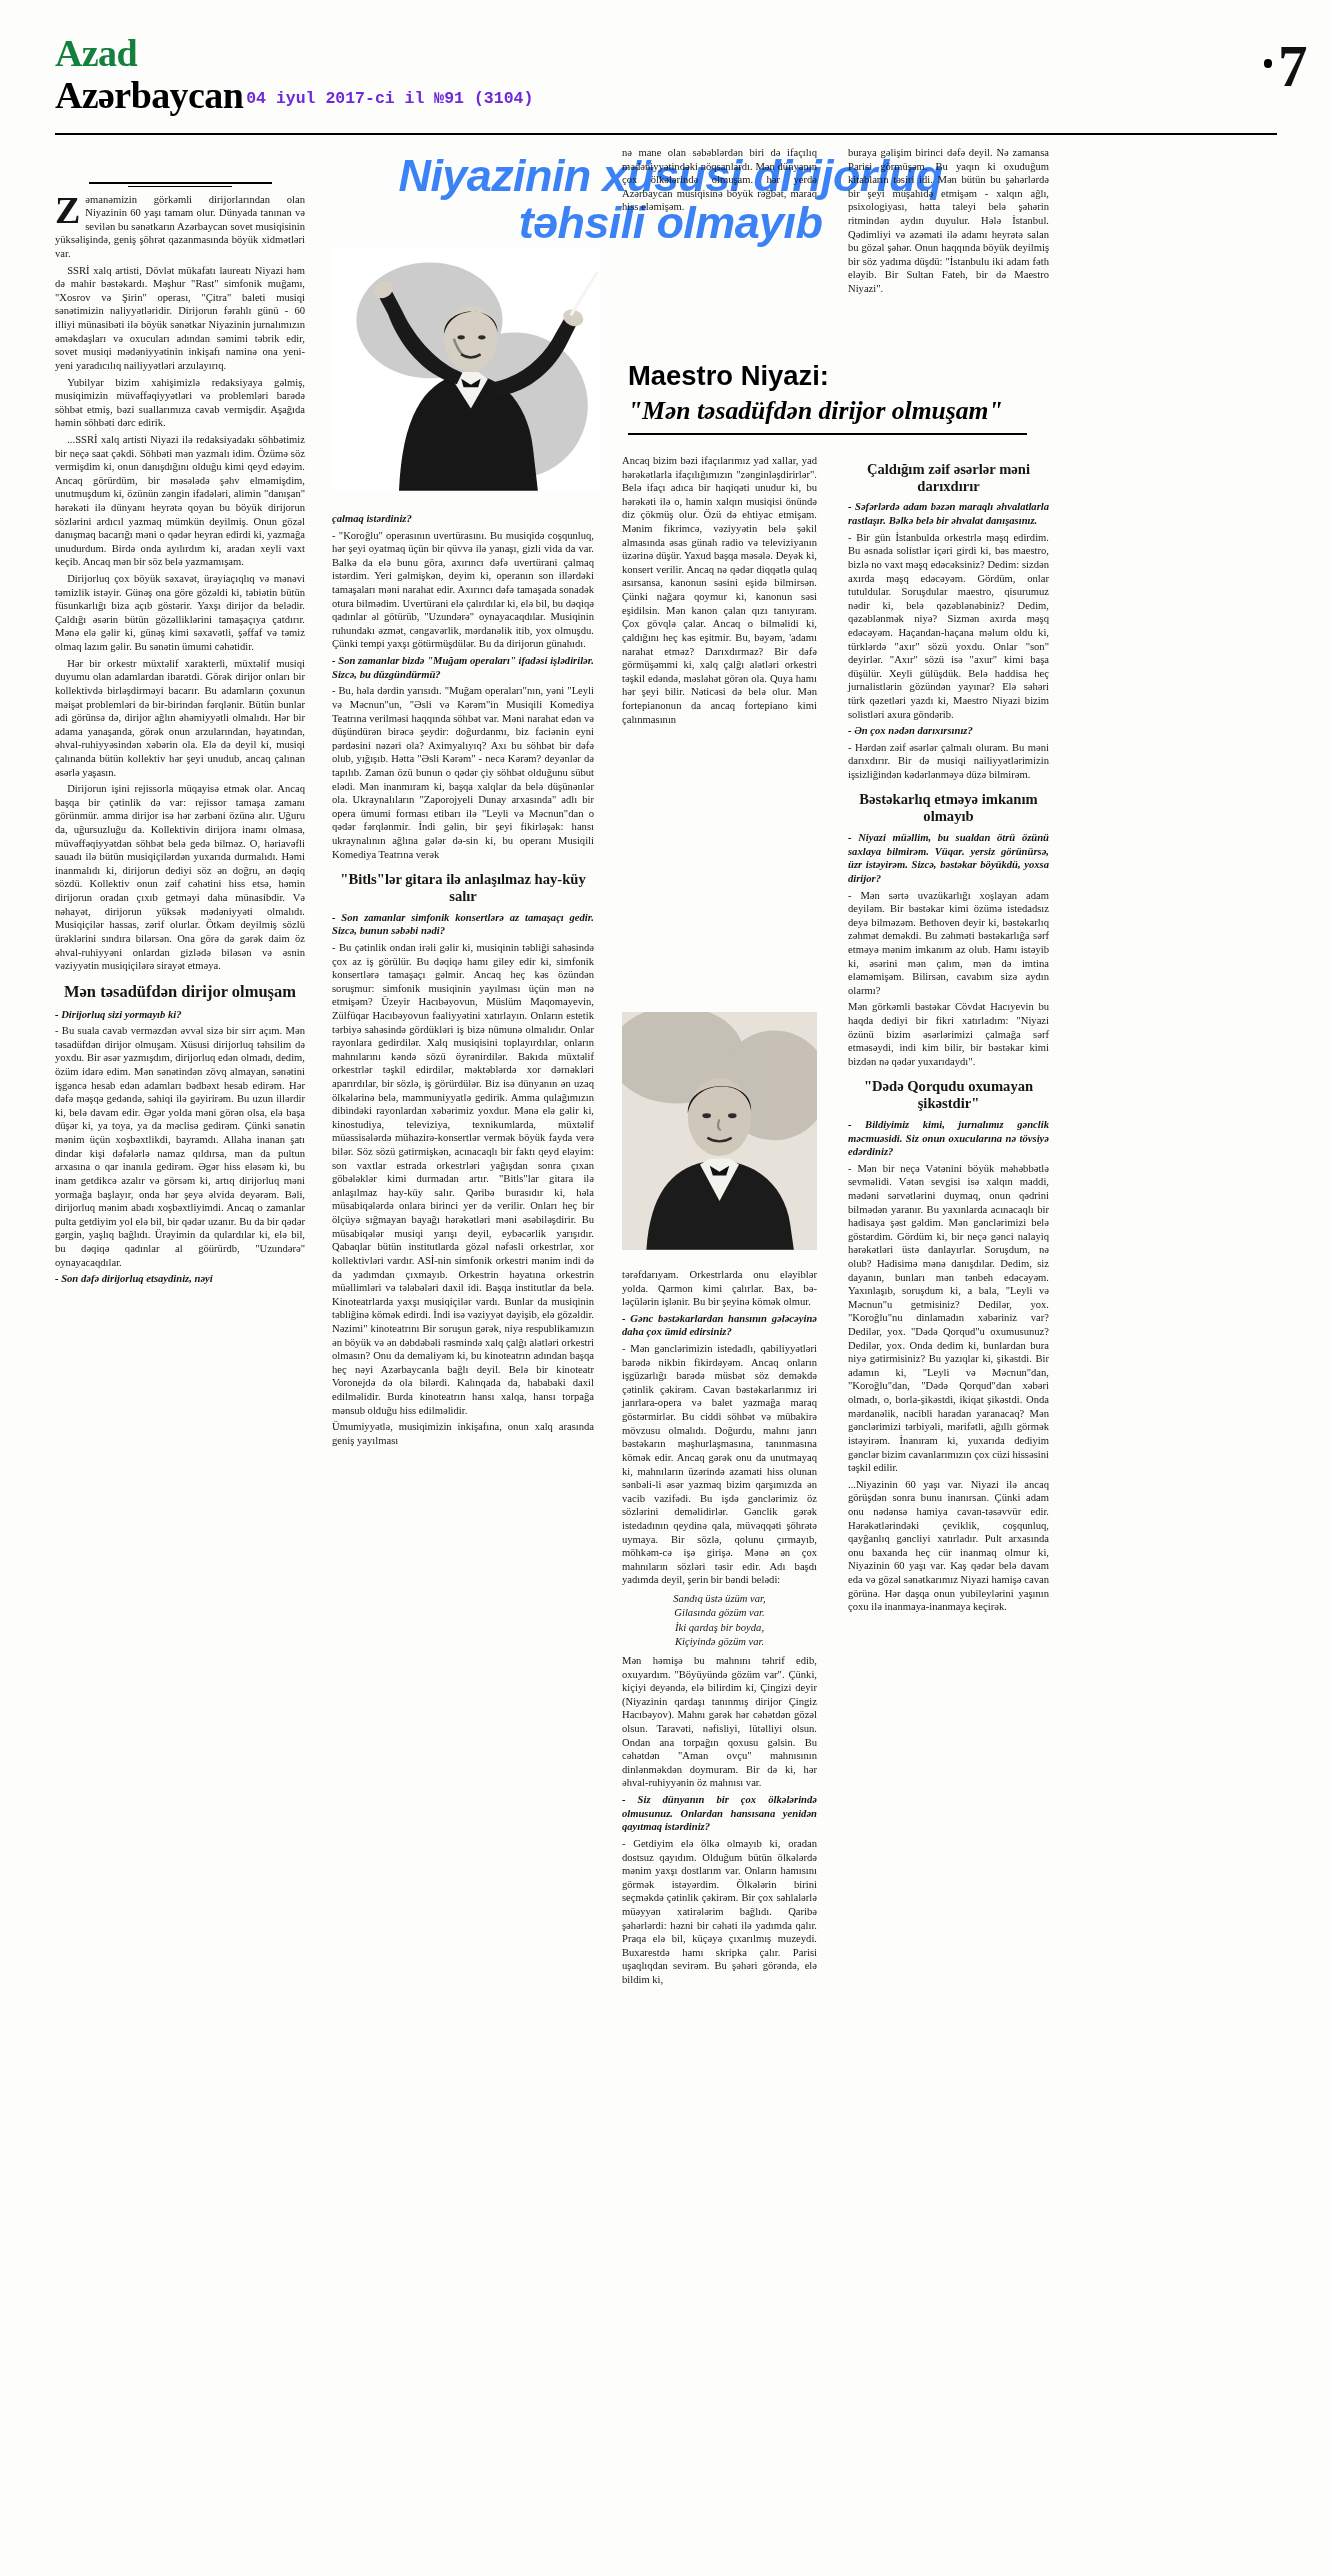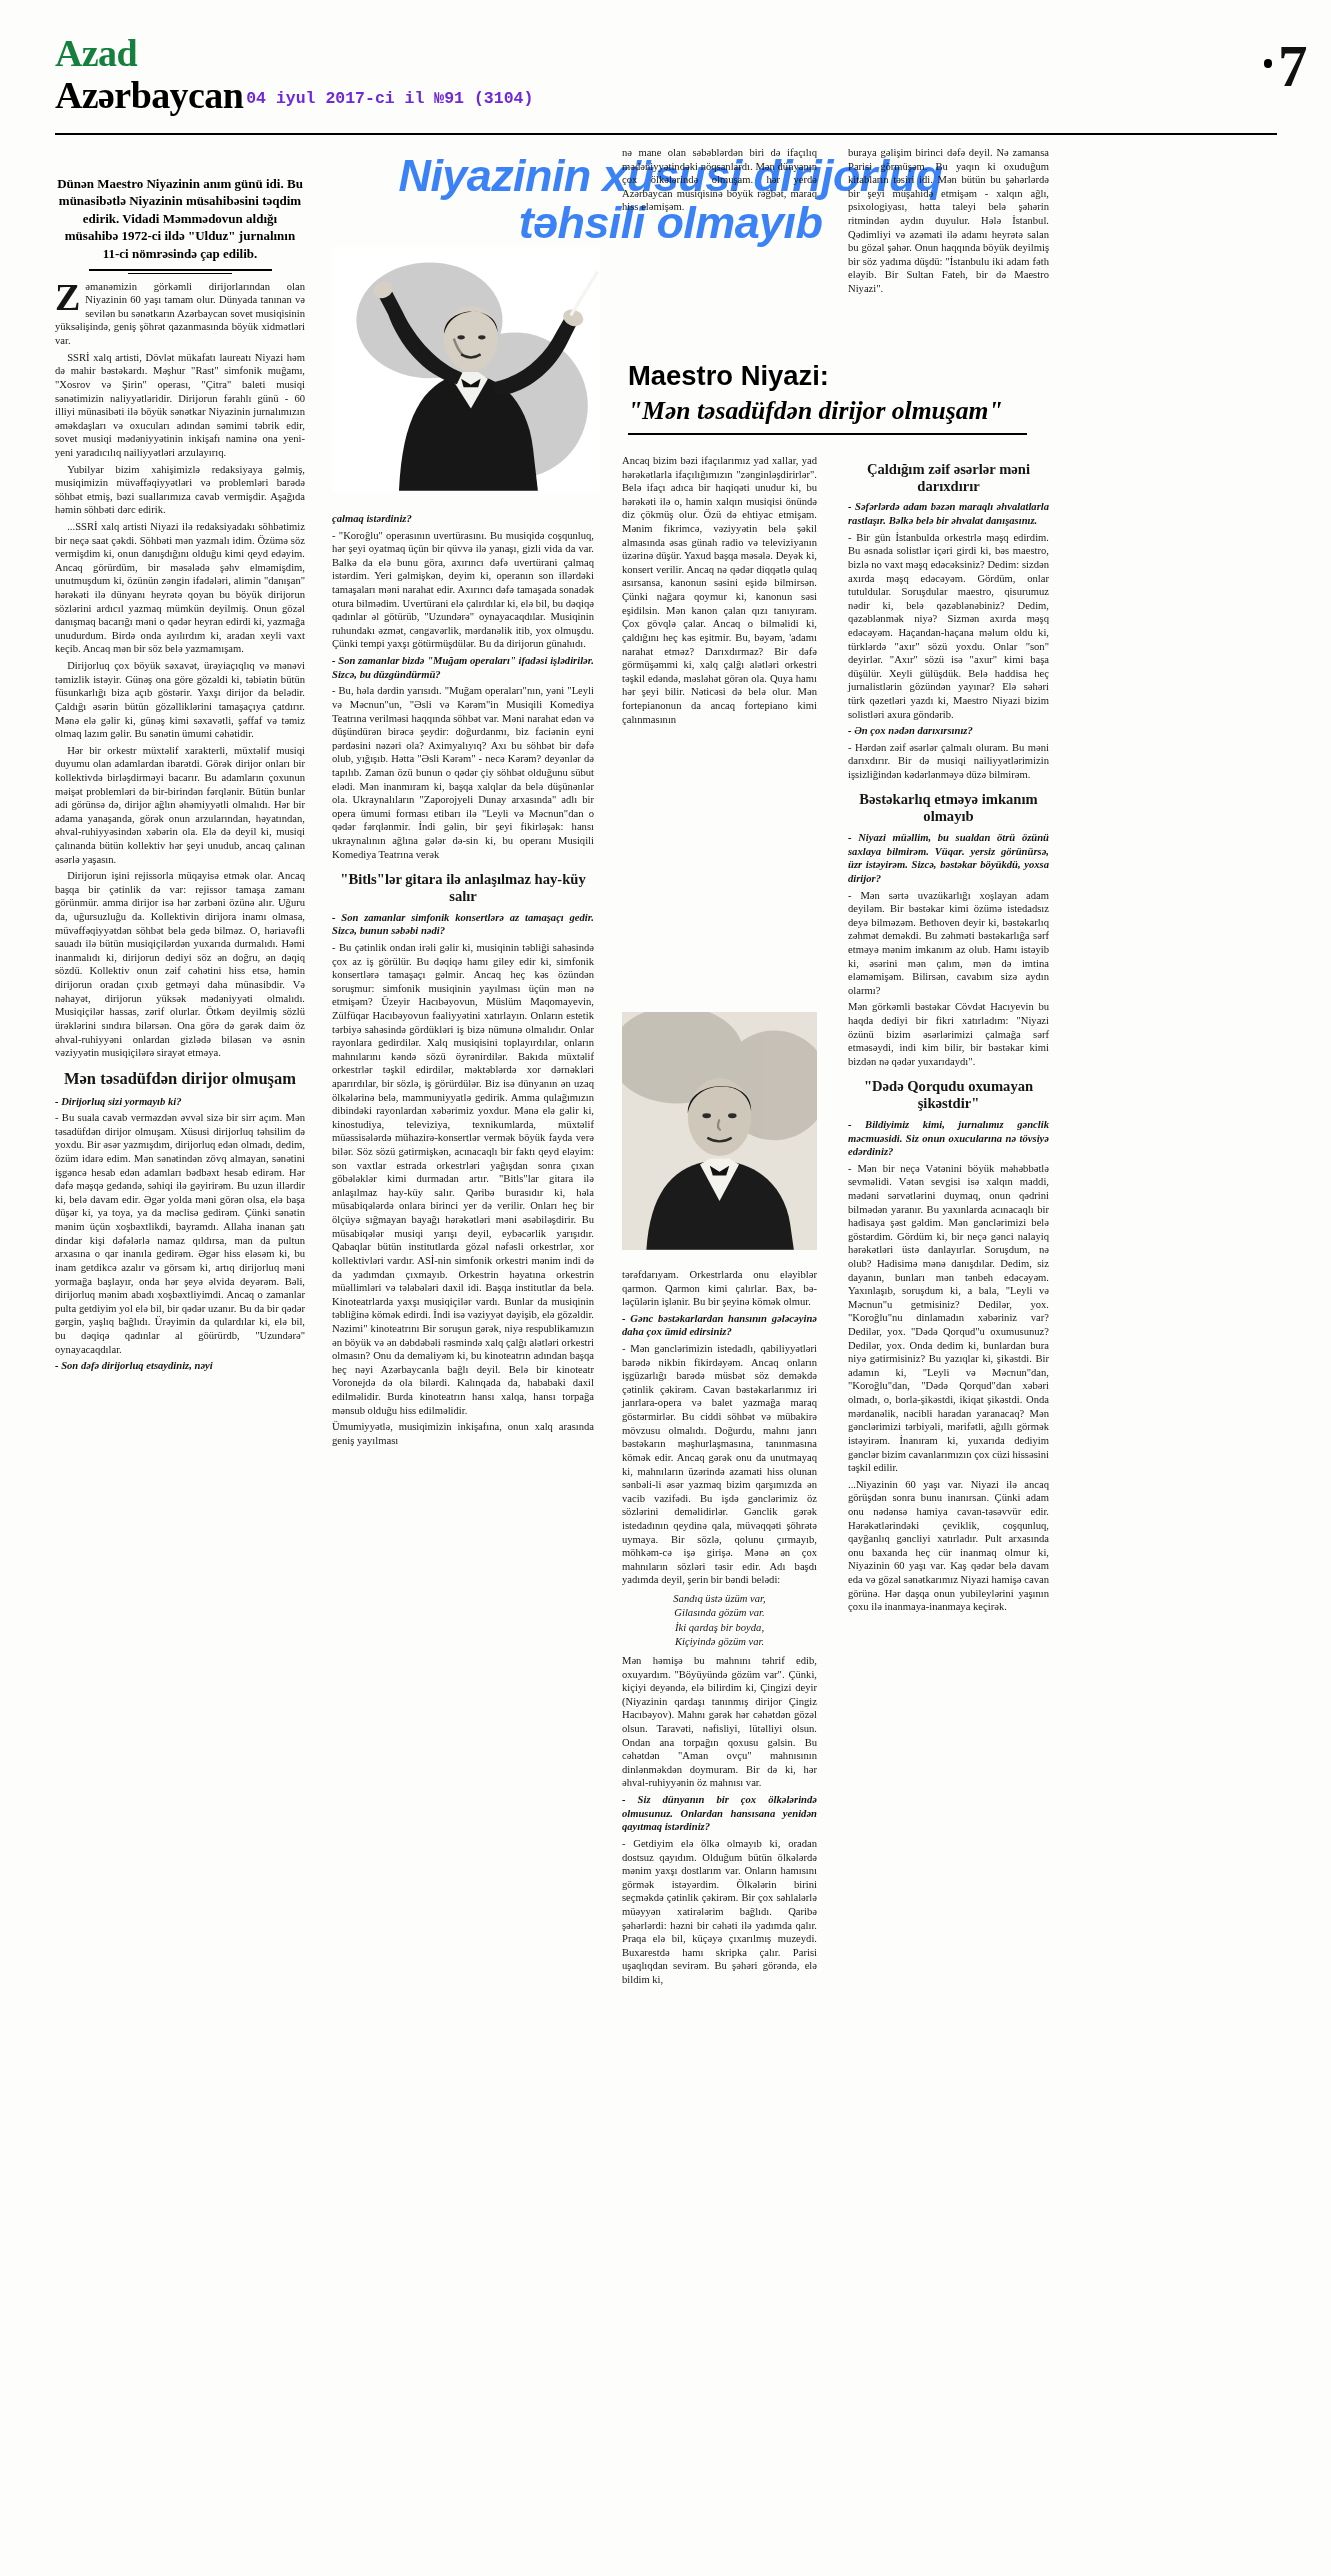--- a/index.html
+++ b/index.html
@@ -297,21 +297,20 @@
 
         <line x1="392" y1="112" x2="436" y2="40" stroke="#f6f4ef" stroke-width="5"></line>
       </svg>
     </div>
 
     <div class="maestro-title">Maestro Niyazi:</div>
     <div class="maestro-quote">"Mən təsadüfdən dirijor olmuşam"</div>
     <div class="maestro-rule"></div>
 
     <div class="intro-box">
-      <div class="intro-lede">Dünən Maestro Niyazinin anım günü idi. Bu münasibətlə Niyazinin müsahibəsini təqdim edirik. Vidadi Məmmədovun aldığı müsahibə 1972-ci ildə "Ulduz" jurnalının 11-ci nömrəsində çap edilib.</div>
       <div class="intro-rule"></div>
 
       <div class="body-text">
         <p class="dropcap">Zəmanəmizin görkəmli dirijorlarından olan Niyazinin 60 yaşı tamam olur. Dünyada tanınan və sevilən bu sənətkarın Azərbaycan sovet musiqisinin yüksəlişində, geniş şöhrət qazanmasında böyük xidmətləri var.</p>
         <p class="ind">SSRİ xalq artisti, Dövlət mükafatı laureatı Niyazi həm də mahir bəstəkardı. Məşhur "Rast" simfonik muğamı, "Xosrov və Şirin" operası, "Çitra" baleti musiqi sənətimizin naliyyətləridir. Dirijorun fərahlı günü - 60 illiyi münasibəti ilə böyük sənətkar Niyazinin jurnalımızın əməkdaşları və oxucuları adından səmimi təbrik edir, sovet musiqi mədəniyyətinin inkişafı naminə ona yeni-yeni yaradıcılıq nailiyyətləri arzulayırıq.</p>
         <p class="ind">Yubilyar bizim xahişimizlə redaksiyaya gəlmiş, musiqimizin müvəffəqiyyətləri və problemləri barədə söhbət etmiş, bəzi suallarımıza cavab vermişdir. Aşağıda həmin söhbəti dərc edirik.</p>
         <p class="ind">...SSRİ xalq artisti Niyazi ilə redaksiyadakı söhbətimiz bir neçə saat çəkdi. Söhbəti mən yazmalı idim. Özümə söz vermişdim ki, onun danışdığını olduğu kimi qeyd edəyim. Ancaq görürdüm, bir məsələdə şəhv elməmişdim, unutmuşdum ki, özünün zəngin ifadələri, alimin "danışan" hərəkəti ilə dünyanı heyrətə qoyan bu böyük dirijorun sözlərini ardıcıl yazmaq mümkün deyilmiş. Onun gözəl danışmaq bacarığı məni o qədər heyran edirdi ki, yazmağa unudurdum. Birdə onda ayılırdım ki, aradan xeyli vaxt keçib. Ancaq mən bir söz belə yazmamışam.</p>
         <p class="ind">Dirijorluq çox böyük səxavət, ürəyiaçıqlıq və mənəvi təmizlik istəyir. Günəş ona göre gözəldi ki, təbiətin bütün füsunkarlığı biza açıb göstərir. Yaxşı dirijor da belədir. Çaldığı əsərin bütün gözəlliklərini tamaşaçıya çatdırır. Mənə elə gəlir ki, günəş kimi səxavətli, şəffaf və təmiz olmaq lazım gəlir. Bu sənətin ümumi cəhətidir.</p>
         <p class="ind">Hər bir orkestr müxtəlif xarakterli, müxtəlif musiqi duyumu olan adamlardan ibarətdi. Görək dirijor onları bir kollektivdə birləşdirməyi bacarır. Bu adamların çoxunun məişət problemləri də bir-birindən fərqlənir. Bütün bunlar adi görünsə də, dirijor ağlın əhəmiyyətli olmalıdı. Hər bir adama yanaşanda, görək onun arzularından, həyatından, əhval-ruhiyyəsindən xəbərin ola. Elə də deyil ki, musiqi çalınanda bütün kollektiv hər şeyi unudub, ancaq çalınan əsərlə yaşasın.</p>
         <p class="ind">Dirijorun işini rejissorla müqayisə etmək olar. Ancaq başqa bir çətinlik də var: rejissor tamaşa zamanı görünmür. amma dirijor isə hər zərbəni özünə alır. Uğuru da, uğursuzluğu da. Kollektivin dirijora inamı olmasa, müvəffəqiyyətdən söhbət belə gedə bilməz. O, həriavəfli sauadı ilə bütün musiqiçilərdən yuxarıda durmalıdı. Həmi inanmalıdı ki, dirijorun dediyi söz ən doğru, ən dəqiq sözdü. Kollektiv onun zəif cəhətini hiss etsə, həmin dirijorun oradan çıxıb getməyi daha münasibdir. Və nəhayət, dirijorun yüksək mədəniyyəti olmalıdı. Musiqiçilər hassas, zərif olurlar. Ötkəm deyilmiş sözlü ürəklərini sındıra bilərsən. Ona görə də gərək daim öz əhval-ruhiyyəni onlardan gizlədə biləsən və əsnin vəziyyətin musiqiçilərə sirayət etməya.</p>
@@ -369,21 +368,21 @@
         <path d="M108 166 C106 110 214 104 212 162 C208 134 186 120 160 122 C134 124 114 138 108 166 Z" fill="#171717"></path>
         <ellipse cx="139" cy="170" rx="7" ry="4" fill="#2b2b2b"></ellipse>
         <ellipse cx="181" cy="170" rx="7" ry="4" fill="#2b2b2b"></ellipse>
         <path d="M140 206 q20 12 40 0" stroke="#2b2b2b" stroke-width="4" fill="none"></path>
         <path d="M160 176 q-6 14 2 18" stroke="#8d867a" stroke-width="3.5" fill="none"></path>
       </svg>
     </div>
 
     <div class="tcol" style="left:567px; top:1122px; width:195px;">
       <div class="body-text">
-        <p>tərəfdarıyam. Orkestrlarda onu eləyiblər qarmon. Qarmon kimi çalırlar. Bax, bə-ləçülərin işlənir. Bu bir şeyinə kömək olmur.</p>
+        <p>tərəfdarıyam. Orkestrlarda onu eləyiblər yolda. Qarmon kimi çalırlar. Bax, bə-ləçülərin işlənir. Bu bir şeyinə kömək olmur.</p>
         <p class="q-italic">- Gənc bəstəkarlardan hansının gələcəyinə daha çox ümid edirsiniz?</p>
         <p>- Mən gənclərimizin istedadlı, qabiliyyətləri barədə nikbin fikirdəyəm. Ancaq onların işgüzarlığı barədə müsbət söz deməkdə çətinlik çəkirəm. Cavan bəstəkarlarımız iri janrlara-opera və balet yazmağa maraq göstərmirlər. Bu ciddi söhbət və mübakirə mövzusu olmalıdı. Doğurdu, mahnı janrı bəstəkarın məşhurlaşmasına, tanınmasına kömək edir. Ancaq gərək onu da unutmayaq ki, mahnıların üzərində azamati hiss olunan sənbəli-li əsər yazmaq bizim qarşımızda ən vacib vazifədi. Bu işdə gənclərimiz öz sözlərini deməlidirlər. Gənclik gərək istedadının qeydinə qala, müvəqqəti şöhrətə uymaya. Bir sözlə, qolunu çırmayıb, möhkəm-cə işə girişə. Mənə ən çox mahnıların sözləri təsir edir. Adı başdı yadımda deyil, şerin bir bəndi belədi:</p>
         <div class="verse">
           <div>Sandıq üstə üzüm var,</div>
           <div>Gilasında gözüm var.</div>
           <div>İki qardaş bir boyda,</div>
           <div>Kiçiyində gözüm var.</div>
         </div>
         <p>Mən həmişə bu mahnını təhrif edib, oxuyardım. "Böyüyündə gözüm var". Çünki, kiçiyi deyəndə, elə bilirdim ki, Çingizi deyir (Niyazinin qardaşı tanınmış dirijor Çingiz Hacıbəyov). Mahnı gərək hər cəhətdən gözəl olsun. Taravəti, nəfisliyi, lütəlliyi olsun. Ondan ana torpağın qoxusu gəlsin. Bu cəhətdən "Aman ovçu" mahnısının dinlənməkdən doymuram. Bir də ki, hər əhval-ruhiyyənin öz mahnısı var.</p>
         <p class="q-italic">- Siz dünyanın bir çox ölkələrində olmusunuz. Onlardan hansısana yenidən qayıtmaq istərdiniz?</p>

